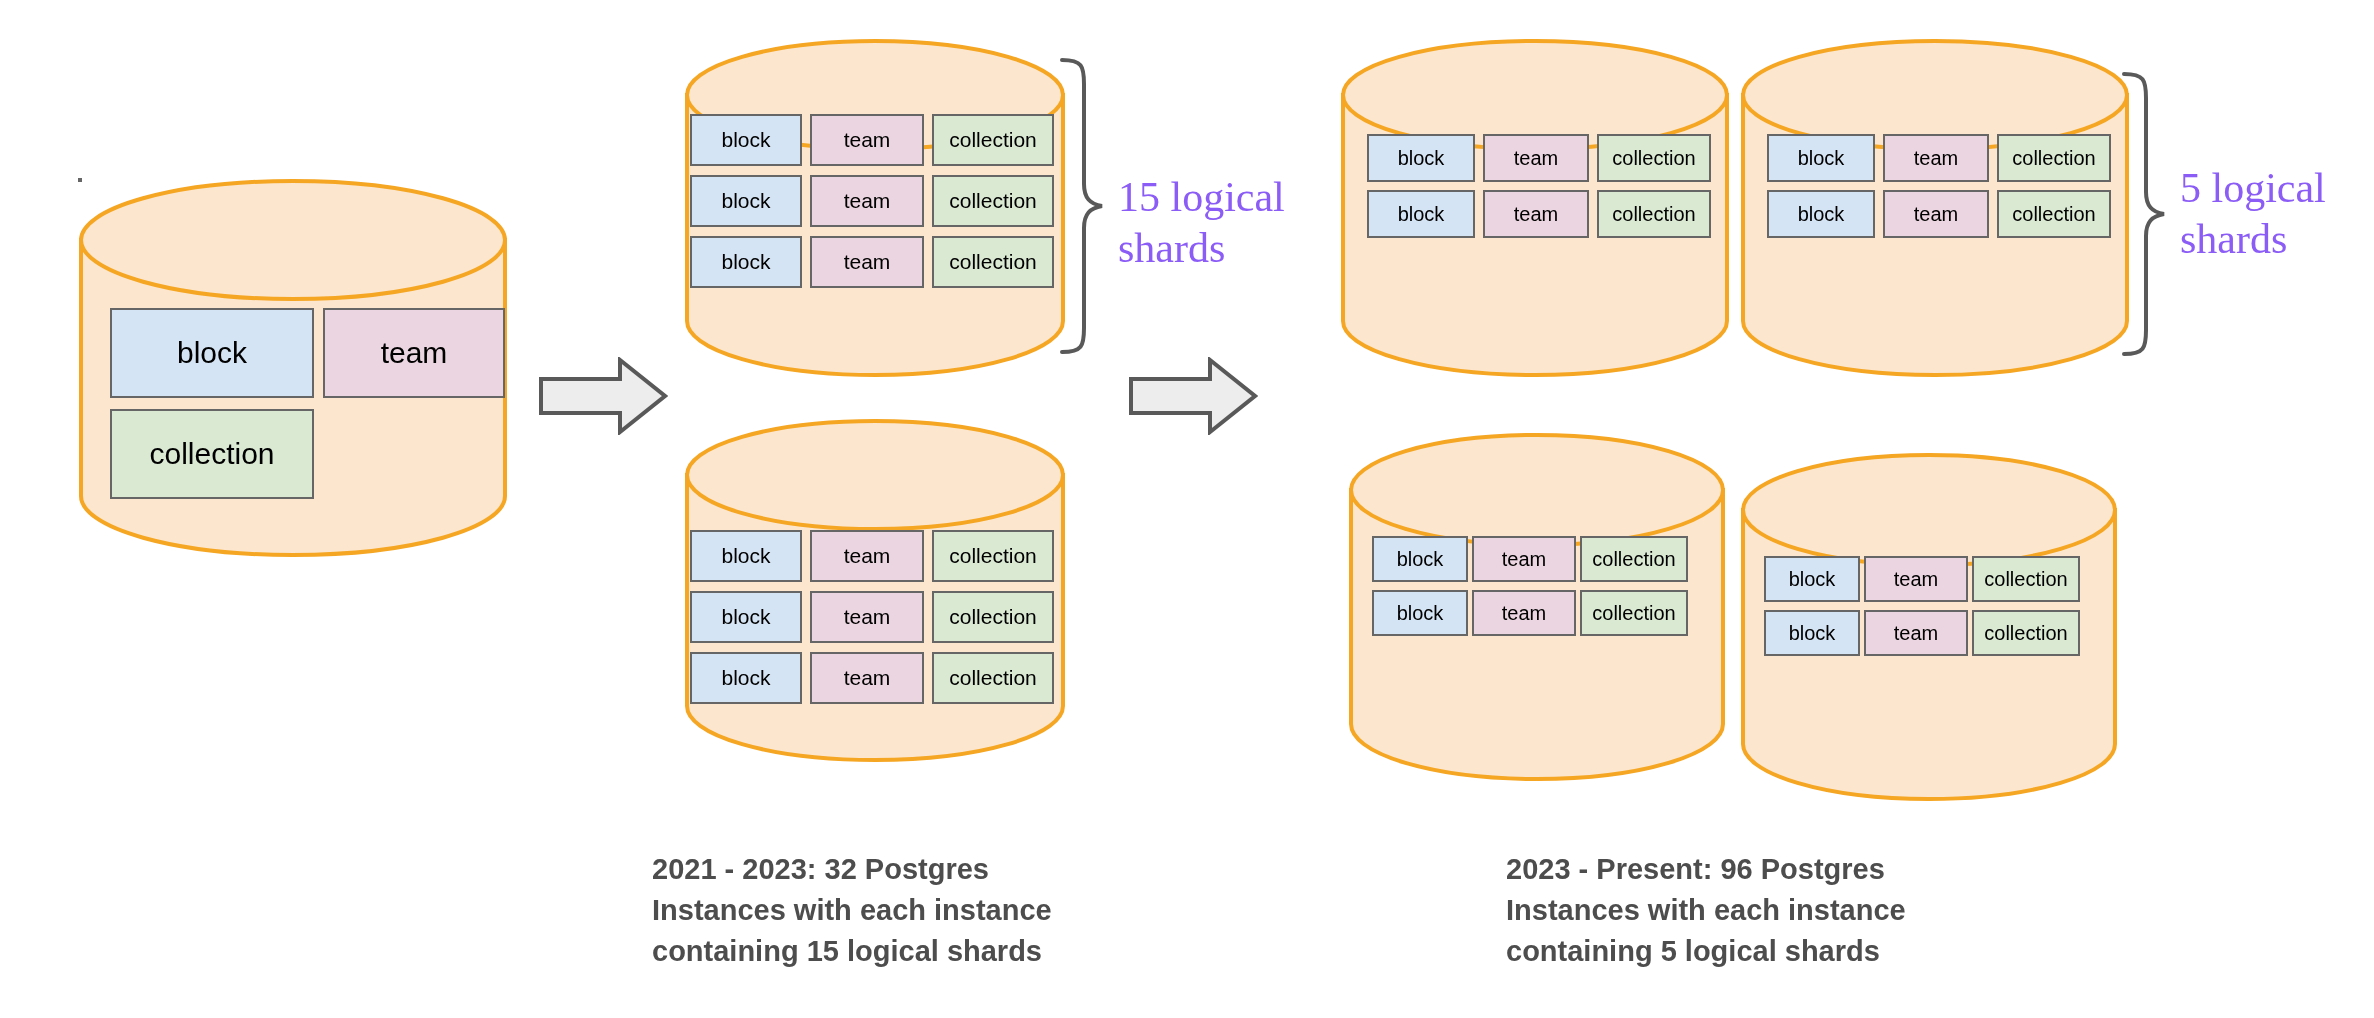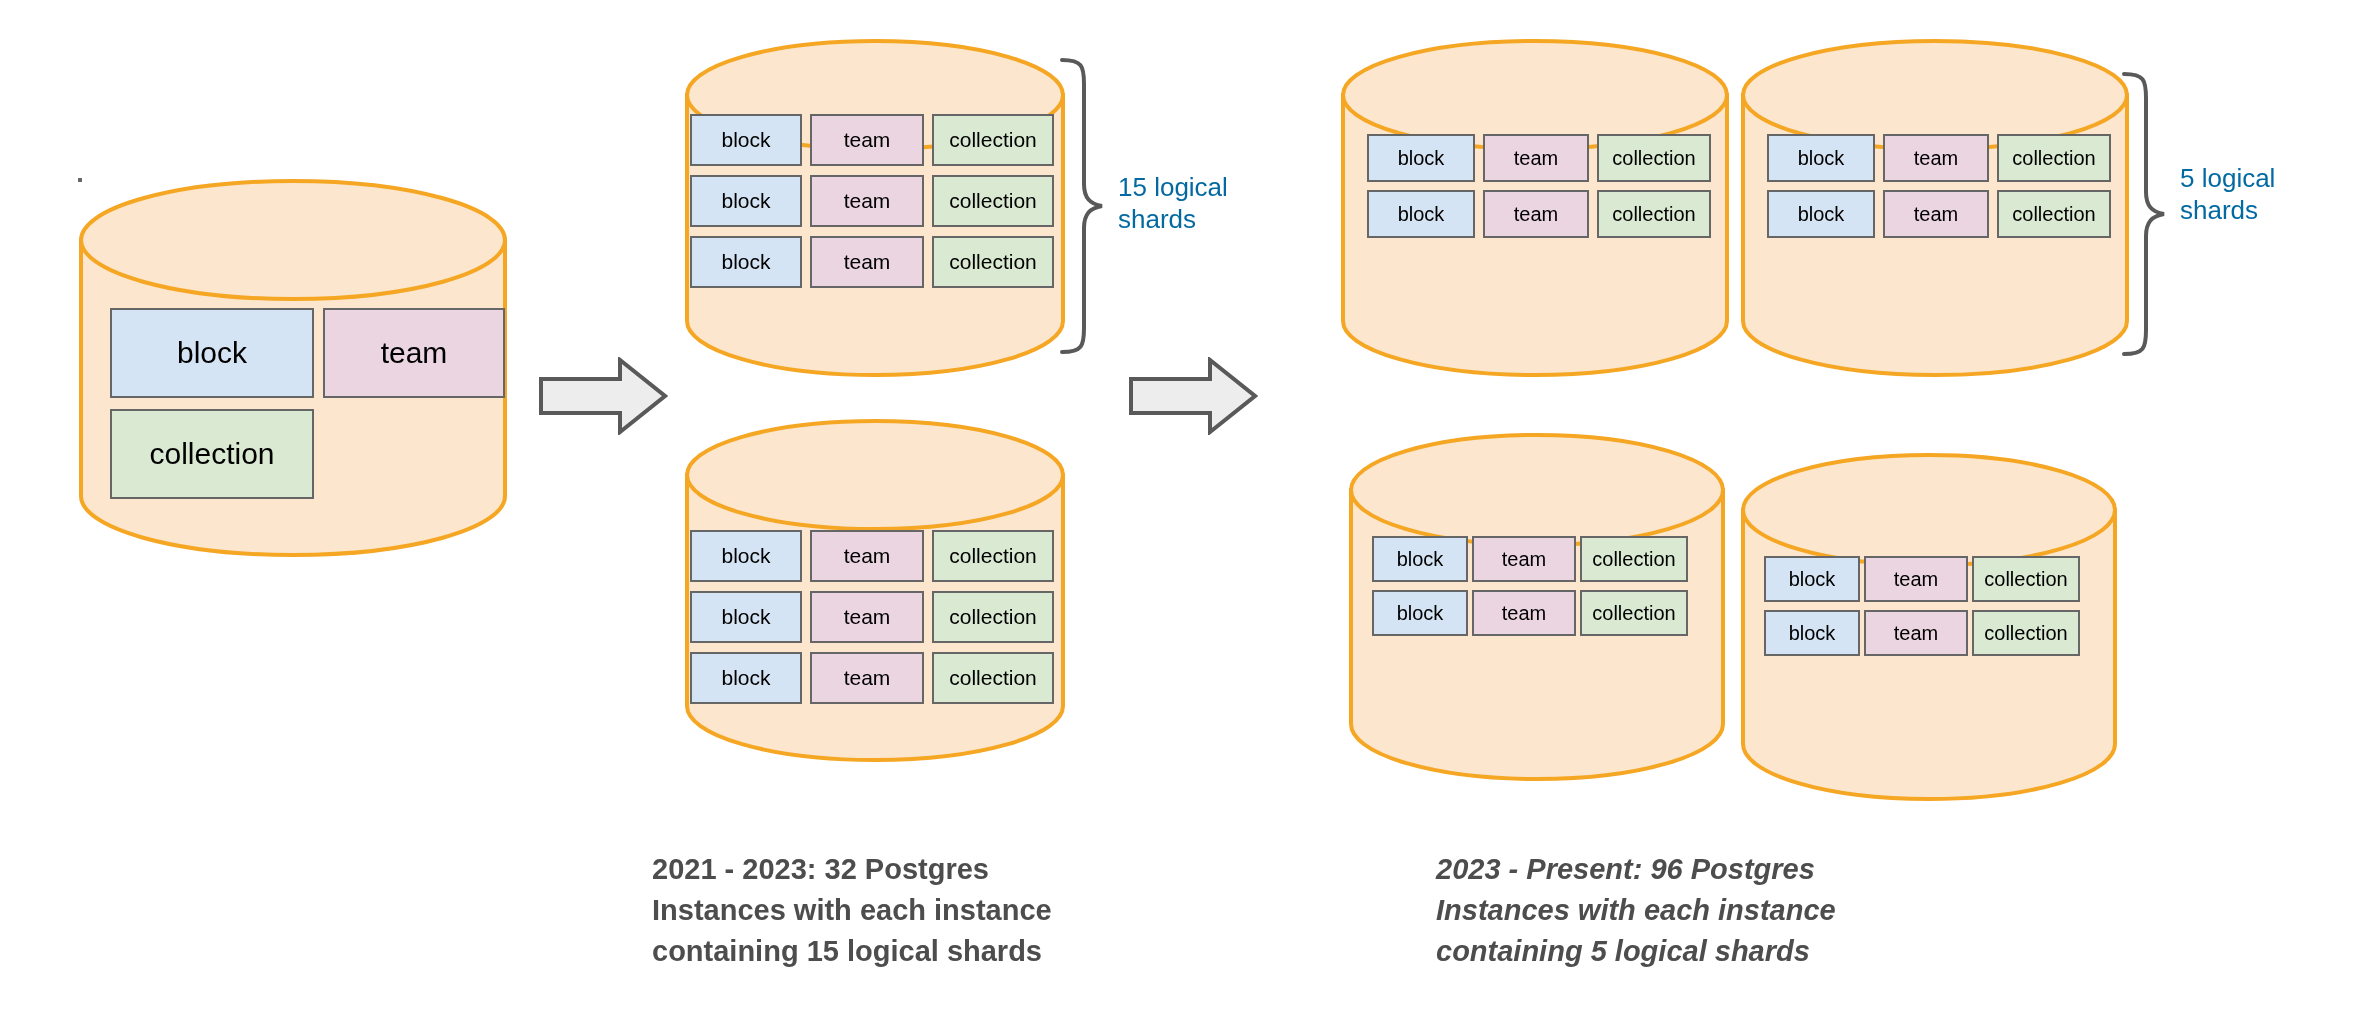--- a/index.html
+++ b/index.html
@@ -63,24 +63,24 @@
   .arrow svg { display: block; }
 
   
   .brace {
     position: absolute;
   }
   .brace svg { display: block; }
 
   .brace-label {
     position: absolute;
-    color: #0369a1;
-    font-size: 26px;
+    color: #8b5cf6;
+    font-size: 42px;
     line-height: 1.22;
-    font-family: Liberation Sans, sans-serif;
+    font-family: Liberation Serif, serif;
     white-space: pre-line;
   }
 
   
   .caption {
     position: absolute;
     color: #4d4d4d;
     font-size: 29px;
     font-weight: bold;
     line-height: 1.42;
@@ -259,17 +259,17 @@
 
   <div class="brace" style="left:2122px; top:70px; width:44px; height:288px;">
     <svg width="44" height="288" viewBox="0 0 44 288">
       <path d="M2,4 C22,4 24,10 24,28 L24,122 C24,136 30,142 42,144
                C30,146 24,152 24,166 L24,260 C24,278 22,284 2,284" fill="none" stroke="#595959" stroke-width="4" stroke-linecap="round"></path>
     </svg>
   </div>
   <div class="brace-label" style="left:2180px; top:163px; width:200px;">5 logical
 shards</div>
 
-  <div class="caption" style="left:1436px; top:849px; width:600px;font-style:italic;">2023 - Present: 96 Postgres
+  <div class="caption" style="left:1506px; top:849px; width:600px;">2023 - Present: 96 Postgres
 Instances with each instance
 containing 5 logical shards</div>
 
 </div>
 
 </body></html>

